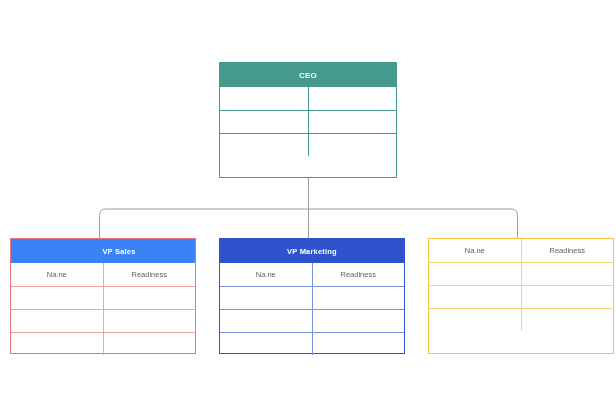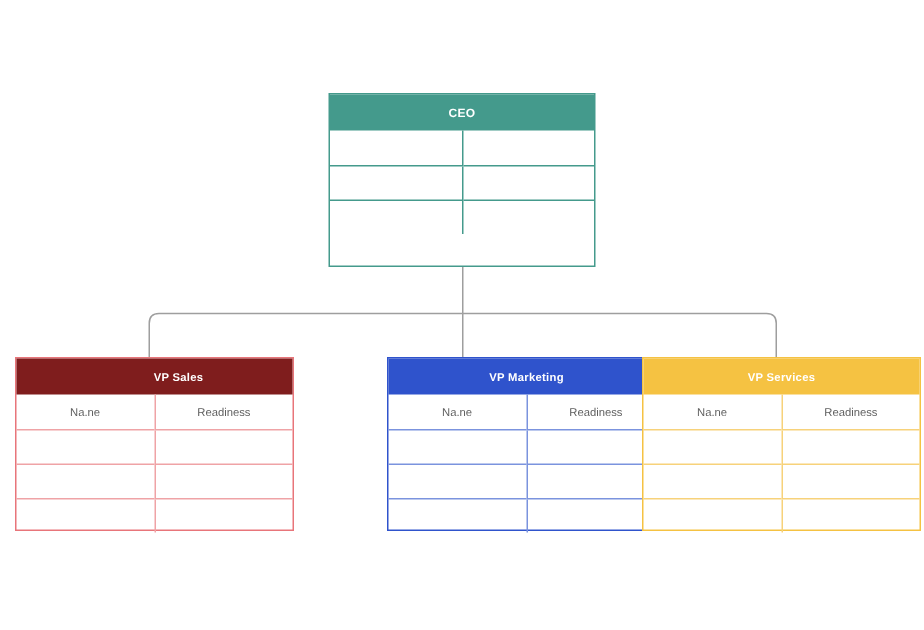--- a/index.html
+++ b/index.html
@@ -109,27 +109,26 @@
   }
   .node-vp .node-table td {
     height: 23px;
     font-size: 7.5px;
   }
 
   .node-sales {
     left: 10px;
     border-color: #e8757a;
   }
-  .node-sales .node-header { background: #7f1d1d; padding-left: 32px; }
+  .node-sales .node-header { background: #3b82f6; padding-left: 32px; }
   .node-sales .node-table td { border-color: #efa3a6; }
 
   .node-marketing {
     left: 219px;
     border-color: #2f53cc;
-    margin-left: 39px;
   }
   .node-marketing .node-header { background: #2f53cc; }
   .node-marketing .node-table td { border-color: #7b93de; }
 
   .node-services {
     left: 428px;
     border-color: #f5c242;
   }
   .node-services .node-header { background: #f5c242; }
   .node-services .node-table td { border-color: #f7d27a; }
@@ -214,21 +213,20 @@
         </tr>
         <tr>
           <td class="col-left"></td>
           <td></td>
         </tr>
       </tbody>
     </table>
   </div>
 
   <div class="node node-vp node-services">
-    <div class="node-header">VP Services</div>
     <table class="node-table">
       <tbody>
         <tr class="head-row">
           <td class="col-left">Na.ne</td>
           <td>Readiness</td>
         </tr>
         <tr>
           <td class="col-left"></td>
           <td></td>
         </tr>

